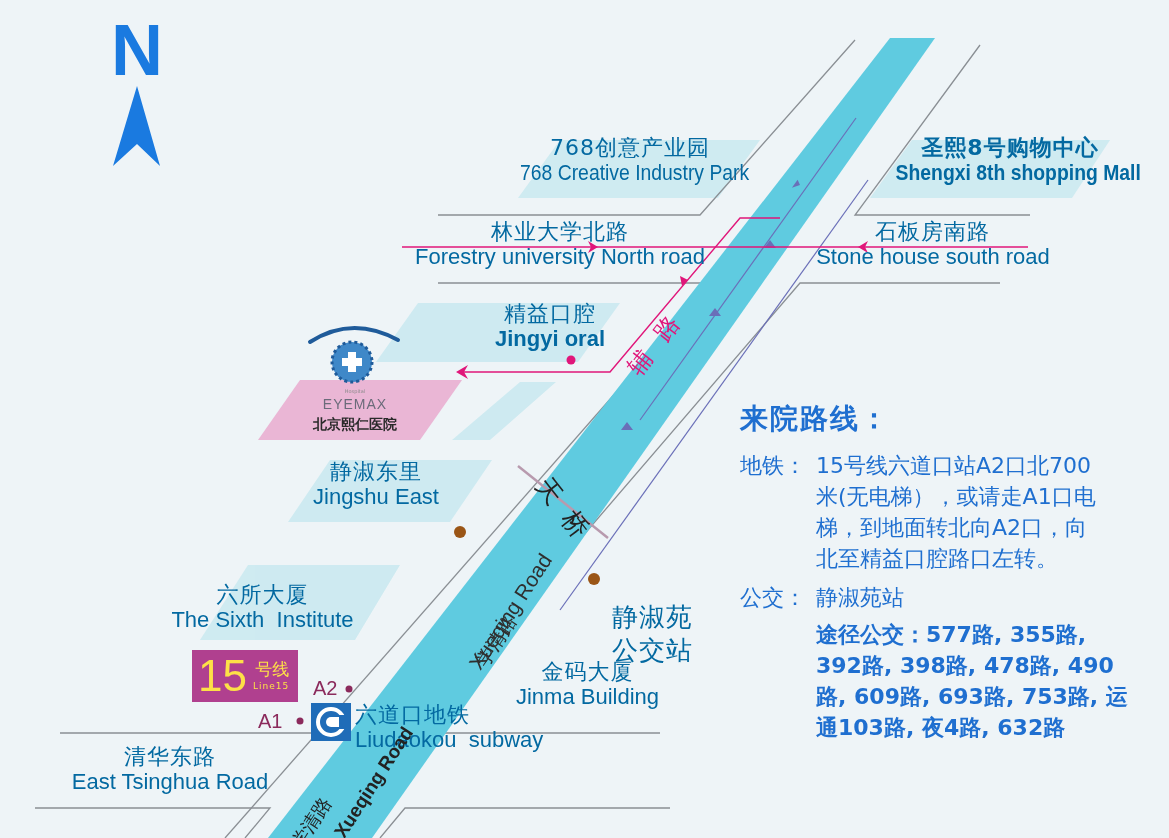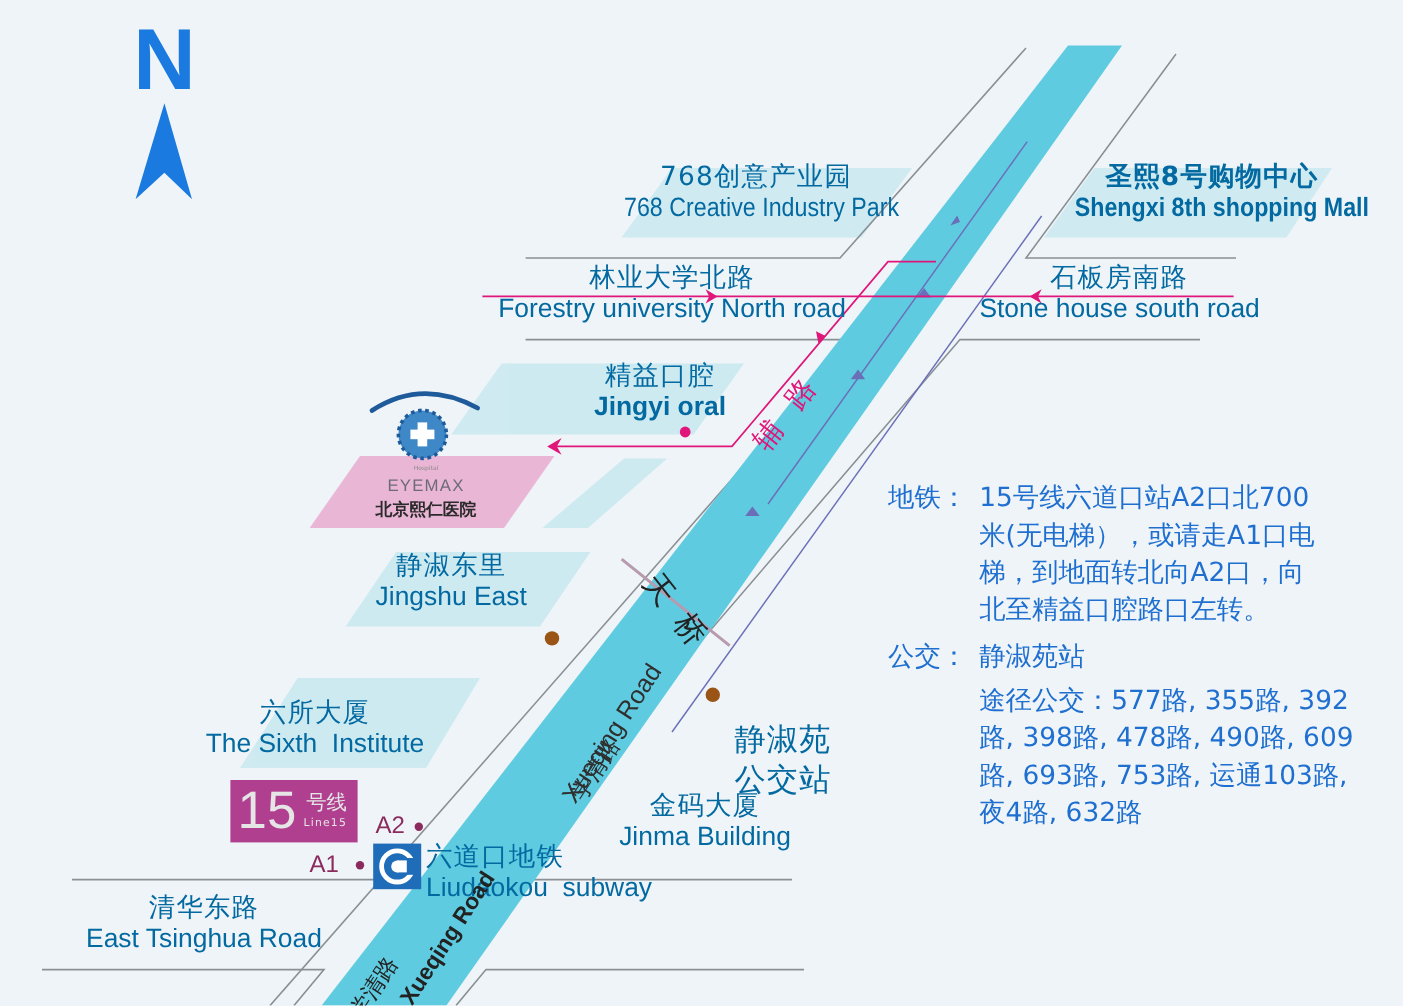--- a/index.html
+++ b/index.html
@@ -10,21 +10,21 @@
   .lbl .zh { display: block; font-size: 22px; letter-spacing: 1px; }
   .lbl .en { display: block; font-size: 22px; font-family: "Liberation Sans", sans-serif; transform: scaleX(0.88); }
   .rot { position: absolute; white-space: nowrap; transform-origin: 0 0; }
   .compass { position: absolute; left: 110px; top: 14px; width: 52px; }
   .compass-n { font-family: "Liberation Sans", sans-serif; font-weight: bold; font-size: 72px; color: #1a7ae0; line-height: 1; display: block; text-align: center; letter-spacing: -2px; }
   .route-panel { position: absolute; left: 740px; top: 400px; width: 420px; color: #1f6fd0; }
   .route-title { font-size: 28px; font-weight: bold; letter-spacing: 2px; margin-bottom: 12px; }
   .route-row { display: flex; font-size: 22px; line-height: 31px; }
   .route-key { width: 76px; flex: none; }
   .route-body { flex: 1; }
-  .line15 { position: absolute; left: 192px; top: 650px; width: 106px; height: 52px; background: #b0408f; color: #e5e5e5; display: flex; align-items: center; padding-left: 6px; }
+  .line15 { position: absolute; left: 192px; top: 650px; width: 106px; height: 52px; background: #b0408f; color: #fde047; display: flex; align-items: center; padding-left: 6px; }
   .line15-num { font-family: "Liberation Sans", sans-serif; font-size: 44px; line-height: 1; }
   .line15-right { display: flex; flex-direction: column; margin-left: 6px; align-items: flex-end; }
   .line15-zh { font-size: 17px; line-height: 1; }
   .line15-en { font-size: 9px; letter-spacing: 1px; margin-top: 3px; }
   .exit { position: absolute; font-family: "Liberation Sans", sans-serif; font-size: 20px; color: #8b2a5c; }
   .hospital-logo { position: absolute; left: 300px; top: 322px; width: 110px; height: 120px; text-align: center; }
   .eyemax { position: absolute; left: 0; top: 74px; width: 110px; font-family: "Liberation Sans", sans-serif; font-size: 14px; color: #6b6b7a; letter-spacing: 1px; }
   .hosp-small { position: absolute; left: 0; top: 66px; width: 110px; font-size: 5px; color: #8a8a8a; }
   .hosp-zh { position: absolute; left: 0; top: 94px; width: 110px; font-size: 14px; font-weight: bold; color: #2a2a2a; letter-spacing: 0px; }
 </style>
@@ -182,27 +182,28 @@
   <span class="line15-num">15</span>
   <span class="line15-right">
     <span class="line15-zh">号线</span>
     <span class="line15-en">Line15</span>
   </span>
 </div>
 <span class="exit" style="left:313px; top:677px;">A2</span>
 <span class="exit" style="left:258px; top:710px;">A1</span>
 
 <div class="route-panel">
+  <div class="route-title">来院路线：</div>
   <div class="route-row">
     <span class="route-key">地铁：</span>
     <span class="route-body" style="max-width:290px;">15号线六道口站A2口北700米(无电梯），或请走A1口电梯，到地面转北向A2口，向北至精益口腔路口左转。</span>
   </div>
   <div class="route-row" style="margin-top:8px;">
     <span class="route-key">公交：</span>
     <span class="route-body">静淑苑站</span>
   </div>
   <div class="route-row" style="margin-top:6px;">
     <span class="route-key"></span>
-    <span class="route-body" style="max-width:320px;">
+    <span class="route-body" style="max-width:320px;font-weight:bold;">
       <span>途径公交：</span><span>577路, 355路, 392路, 398路, 478路, 490路, 609路, 693路, 753路, 运通103路, 夜4路, 632路</span>
     </span>
   </div>
 </div>
 
 </body></html>

